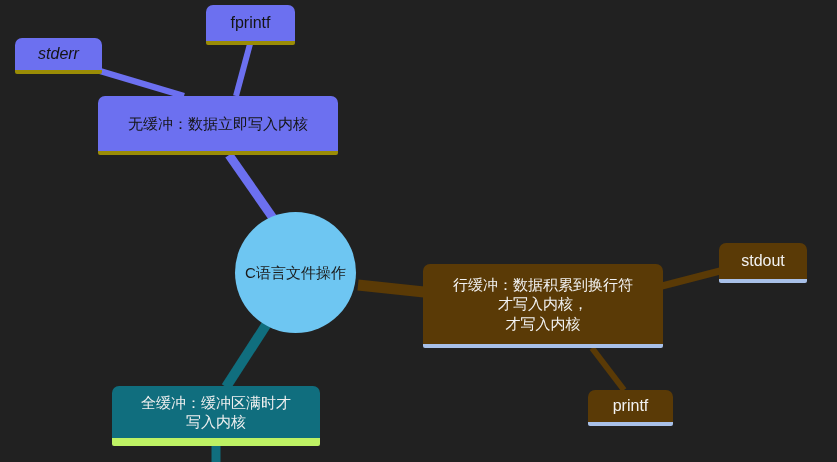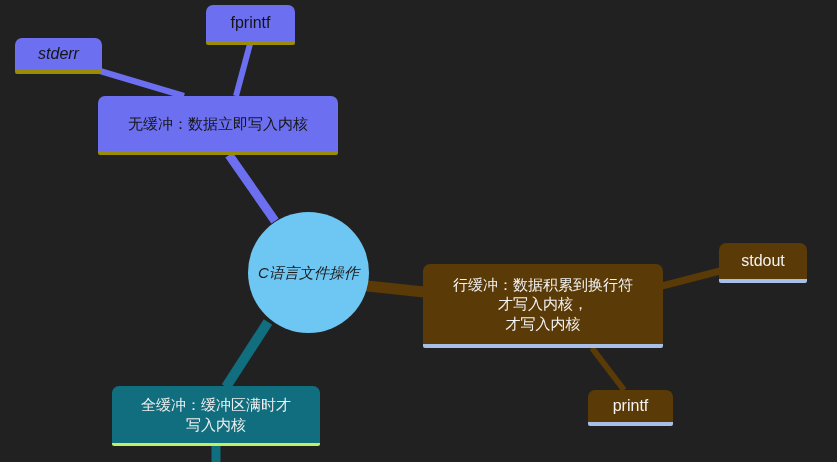--- a/index.html
+++ b/index.html
@@ -46,35 +46,35 @@
   
   .n-brown {
     background: #5A3A06;
     color: #F2F2F2;
     border-bottom: 4px solid #A8C0E8;
   }
   
   .n-teal {
     background: #106E7E;
     color: #F0F0F0;
-    border-bottom: 3px solid #bef264;
+    border-bottom: 8px solid #bef264;
   }
   
   .n-root {
     background: #6EC6F2;
     color: #1B1B1B;
     border-radius: 50%;
     border-bottom: none;
     font-size: 15px;
   }
 
   #node-stderr   { left: 15px;  top: 38px;  width: 87px;  height: 36px; font-size: 16px; font-style: italic; }
   #node-fprintf  { left: 206px; top: 5px;   width: 89px;  height: 40px; font-size: 16px; }
   #node-unbuffered { left: 98px; top: 96px; width: 240px; height: 59px; font-size: 15px; }
-  #node-root     { left: 248px; top: 212px; width: 121px; height: 121px; font-style: italic; }
+  #node-root     { left: 235px; top: 212px; width: 121px; height: 121px; }
   #node-linebuffered { left: 423px; top: 264px; width: 240px; height: 84px; font-size: 15px; }
   #node-stdout   { left: 719px; top: 243px; width: 88px;  height: 40px; font-size: 16px; }
   #node-printf   { left: 588px; top: 390px; width: 85px;  height: 36px; font-size: 16px; }
   #node-fullbuffered { left: 112px; top: 386px; width: 208px; height: 60px; font-size: 15px; }
 </style>
 </head>
 <body>
 
 <div id="canvas">
 

